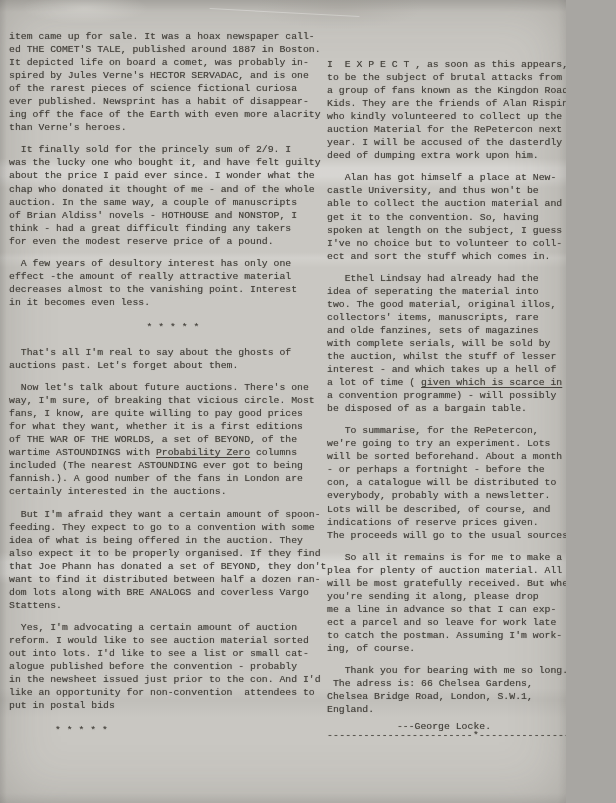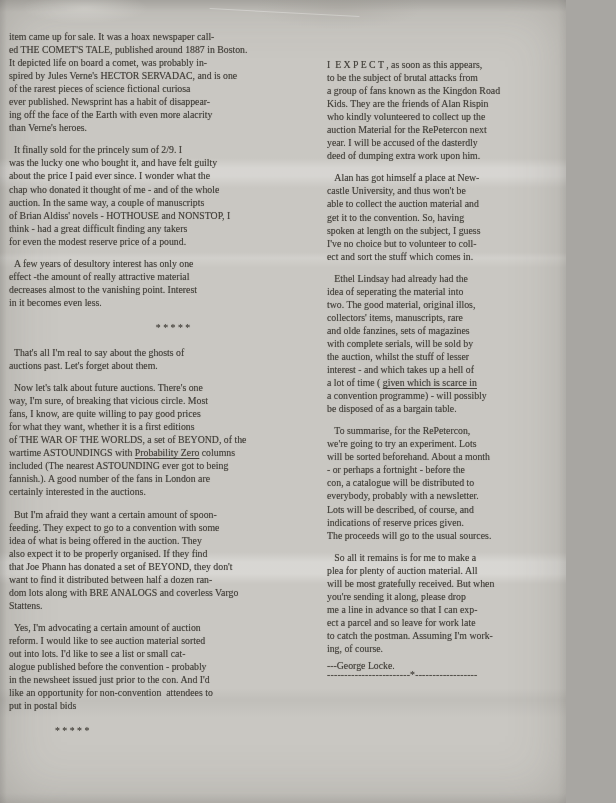--- a/index.html
+++ b/index.html
@@ -18,21 +18,21 @@
       linear-gradient(180deg, rgba(0,0,0,0.12) 0px, rgba(0,0,0,0.0) 12px),
       linear-gradient(0deg, rgba(0,0,0,0.07) 0px, rgba(0,0,0,0.0) 10px),
       linear-gradient(90deg, rgba(0,0,0,0.10) 0px, rgba(0,0,0,0.0) 7px),
       linear-gradient(270deg, rgba(0,0,0,0.06) 0px, rgba(0,0,0,0.0) 8px),
       linear-gradient(180deg, transparent 158px, rgba(255,255,255,0.26) 168px, rgba(255,255,255,0.26) 176px, transparent 188px),
       linear-gradient(180deg, transparent 252px, rgba(255,255,255,0.16) 258px, transparent 268px),
       linear-gradient(180deg, transparent 552px, rgba(255,255,255,0.28) 562px, rgba(255,255,255,0.28) 574px, transparent 584px),
       linear-gradient(180deg, transparent 688px, rgba(0,0,0,0.045) 700px, transparent 718px),
       #c9c7c2;
     box-shadow: inset 0 0 55px rgba(95,90,82,0.28);
-    font-family: Liberation Serif, serif;
+    font-family: Liberation Mono, monospace;
     color: #45423c;
   }
   .crease {
     position: absolute;
     left: 210px;
     top: -6px;
     width: 150px;
     height: 18px;
     border-bottom: 1px solid rgba(255,255,255,0.30);
     transform: rotate(3deg);
@@ -51,21 +51,21 @@
     margin: 0 0 9px 0;
   }
   .separator {
     text-align: center;
     margin: 12px 0 12px 0;
   }
   .separator-left {
     margin: 12px 0 12px 46px;
   }
   .signature {
-    text-align: left;
+    text-align: center;
     padding-right: 32px;
     margin: -5px 0 0 0;
   }
   .rule {
     white-space: nowrap;
     overflow: hidden;
     margin: -4px 0 0 0;
     letter-spacing: 0.2px;
   }
   u { text-underline-offset: 2px; }
@@ -162,16 +162,20 @@
 indications of reserve prices given.
 The proceeds will go to the usual sources.</div>
       <div class="para normal">   So all it remains is for me to make a
 plea for plenty of auction material. All
 will be most gratefully received. But when
 you're sending it along, please drop
 me a line in advance so that I can exp-
 ect a parcel and so leave for work late
 to catch the postman. Assuming I'm work-
 ing, of course.</div>
+      <div class="para normal">   Thank you for bearing with me so long.
+ The adress is: 66 Chelsea Gardens,
+Chelsea Bridge Road, London, S.W.1,
+England.</div>
       <div class="para signature">---George Locke.</div>
       <div class="para rule">------------------------*------------------</div>
     </div>
 </div>
 
 </body></html>

